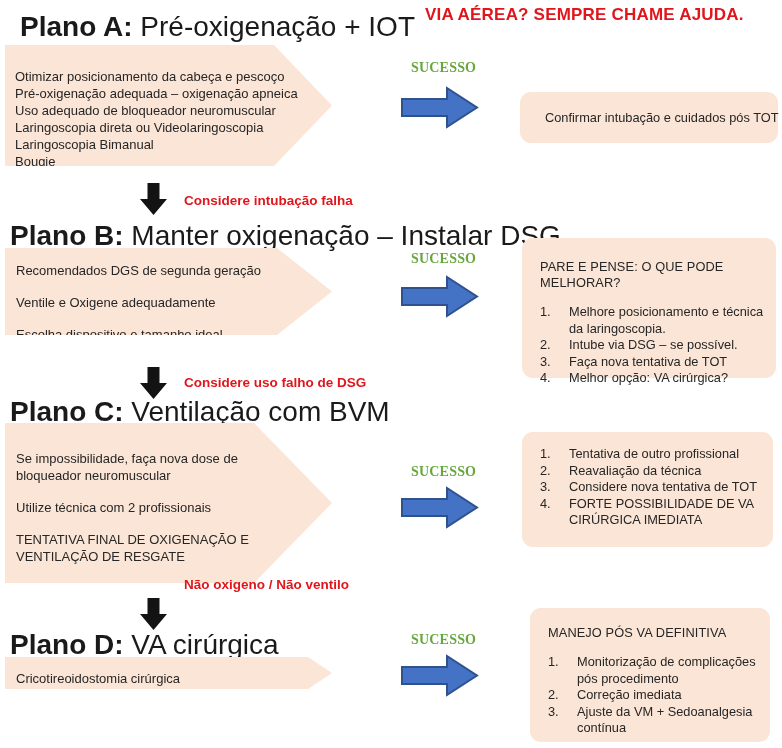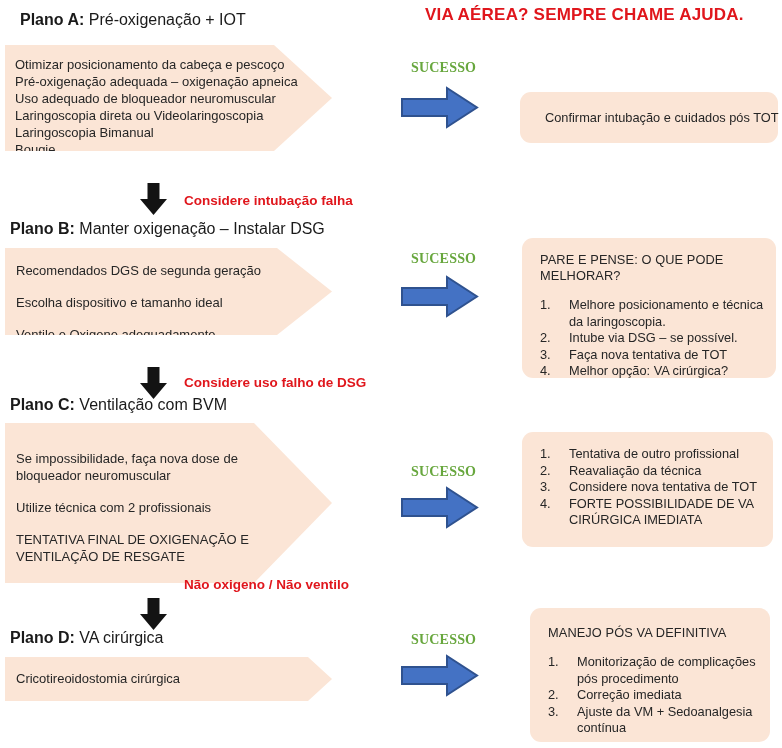--- a/index.html
+++ b/index.html
@@ -5,48 +5,48 @@
   :root{
     --peach:#fbe5d6; --blue:#4472c4; --blue-border:#2f528f;
     --green:#68a73e; --red:#e0161c; --ink:#262626; --black:#131313;
   }
   *{margin:0;padding:0;box-sizing:border-box;}
   body{background:#fff;font-family:"Liberation Sans","DejaVu Sans",sans-serif;}
   .canvas{position:relative;width:782px;height:748px;background:#ffffff;overflow:hidden;}
 
   .flow-title{position:absolute;left:425px;top:5px;font-size:17px;font-weight:bold;color:var(--red);letter-spacing:.2px;}
 
-  .plan-heading{position:absolute;font-size:16px;color:#1a1a1a;white-space:nowrap;}
+  .plan-heading{position:absolute;font-size:28px;color:#1a1a1a;white-space:nowrap;}
   .plan-heading .hb{font-weight:bold;}
 
   .chevron{position:absolute;background:var(--peach);color:var(--ink);font-size:13px;}
-  .chev-a{left:5px;top:45px;width:327px;height:106px;clip-path:polygon(0 0,calc(100% - 58px) 0,100% 50%,calc(100% - 58px) 100%,0 100%);padding:11px 60px 0 10px;}
+  .chev-a{left:5px;top:45px;width:327px;height:121px;clip-path:polygon(0 0,calc(100% - 58px) 0,100% 50%,calc(100% - 58px) 100%,0 100%);padding:23px 60px 0 10px;}
   .chev-a .pline{line-height:17px;white-space:nowrap;}
   .chev-b{left:5px;top:248px;width:327px;height:87px;clip-path:polygon(0 0,calc(100% - 55px) 0,100% 50%,calc(100% - 55px) 100%,0 100%);padding:14px 60px 0 11px;}
   .chev-b .bline{line-height:17px;margin-bottom:15px;white-space:nowrap;}
   .chev-c{left:5px;top:423px;width:327px;height:160px;clip-path:polygon(0 0,calc(100% - 78px) 0,100% 50%,calc(100% - 78px) 100%,0 100%);padding:27px 60px 0 11px;}
   .chev-c .cpara{line-height:17px;margin-bottom:15px;max-width:250px;}
-  .chev-d{left:5px;top:657px;width:327px;height:44px;clip-path:polygon(0 0,calc(100% - 24px) 0,100% 50%,calc(100% - 24px) 100%,0 100%);padding:13px 30px 0 11px;}
+  .chev-d{left:5px;top:657px;width:327px;height:32px;clip-path:polygon(0 0,calc(100% - 24px) 0,100% 50%,calc(100% - 24px) 100%,0 100%);padding:13px 30px 0 11px;}
   .chev-d .pline{line-height:17px;white-space:nowrap;}
 
   .success{position:absolute;color:var(--green);font-weight:bold;font-size:14px;letter-spacing:.2px;font-family:Liberation Serif, serif;}
   .s1{left:411px;top:60px;} .s2{left:411px;top:251px;} .s3{left:411px;top:464px;} .s4{left:411px;top:632px;}
 
   .blue-arrow{position:absolute;width:78px;height:43px;}
   .ba1{left:401px;top:86px;} .ba2{left:401px;top:275px;} .ba3{left:401px;top:486px;} .ba4{left:401px;top:654px;}
 
   .down-arrow{position:absolute;width:27px;height:34px;}
   .da1{left:140px;top:182px;} .da2{left:140px;top:366px;} .da3{left:140px;top:597px;}
 
   .transition{position:absolute;color:var(--red);font-weight:bold;font-size:13.5px;white-space:nowrap;}
   .t1{left:184px;top:193px;} .t2{left:184px;top:375px;} .t3{left:184px;top:577px;}
 
   .rbox{position:absolute;background:var(--peach);border-radius:11px;color:var(--ink);font-size:12.8px;}
   .rb1{left:520px;top:92px;width:258px;height:51px;display:flex;align-items:center;padding-left:25px;white-space:nowrap;}
-  .rb2{left:522px;top:238px;width:254px;height:140px;padding:14px 6px 0 18px;}
+  .rb2{left:522px;top:238px;width:254px;height:140px;padding:21px 6px 0 18px;}
   .rb3{left:522px;top:432px;width:251px;height:115px;padding:14px 6px 0 18px;}
   .rb4{left:530px;top:608px;width:240px;height:134px;padding:17px 6px 0 18px;}
   .rbox-title{line-height:16px;margin-bottom:13px;letter-spacing:.1px;}
   .ritem{display:flex;line-height:16.5px;}
   .rnum{width:29px;flex:0 0 29px;}
   .rtext{flex:1;}
 </style>
 </head>
 <body>
 
@@ -79,22 +79,22 @@
     <polygon points="7.5,1 19.5,1 19.5,17 27,17 13.5,33 0,17 7.5,17" style="fill:var(--black);"></polygon>
   </svg>
   <div class="transition t1">Considere intubação falha</div>
 
   <div class="plan-heading" style="left:10px;top:220px;">
     <span class="hb">Plano B:</span><span> Manter oxigenação – Instalar DSG</span>
   </div>
 
   <div class="chevron chev-b">
     <div class="bline">Recomendados DGS de segunda geração</div>
+    <div class="bline">Ventile e Oxigene adequadamente</div>
     <div class="bline">Escolha dispositivo e tamanho ideal</div>
-    <div class="bline">Ventile e Oxigene adequadamente</div>
   </div>
 
   <div class="success s2">SUCESSO</div>
   <svg class="blue-arrow ba2" viewBox="0 0 78 43">
     <polygon points="1,13 46,13 46,2 76,21.5 46,41 46,30 1,30" style="fill:var(--blue);stroke:var(--blue-border);stroke-width:2;stroke-linejoin:miter;"></polygon>
   </svg>
   <div class="rbox rb2">
     <div class="rbox-title">PARE E PENSE: O QUE PODE MELHORAR?</div>
     <div class="ritem">
       <span class="rnum">1.</span>

